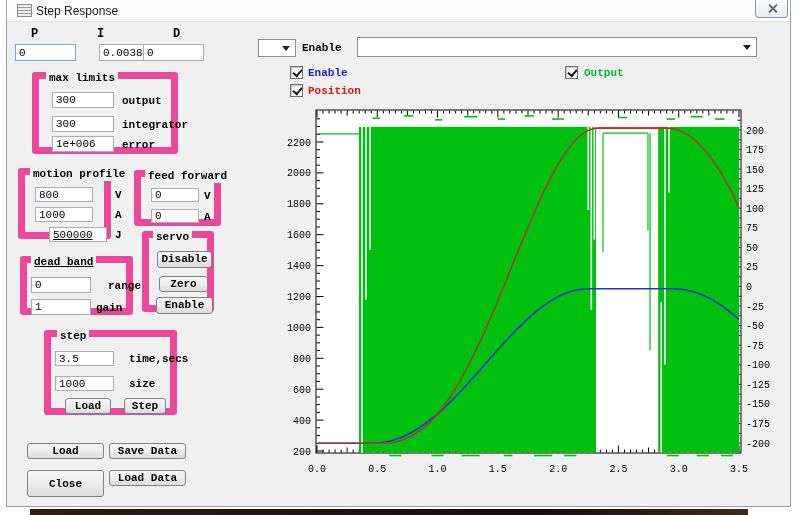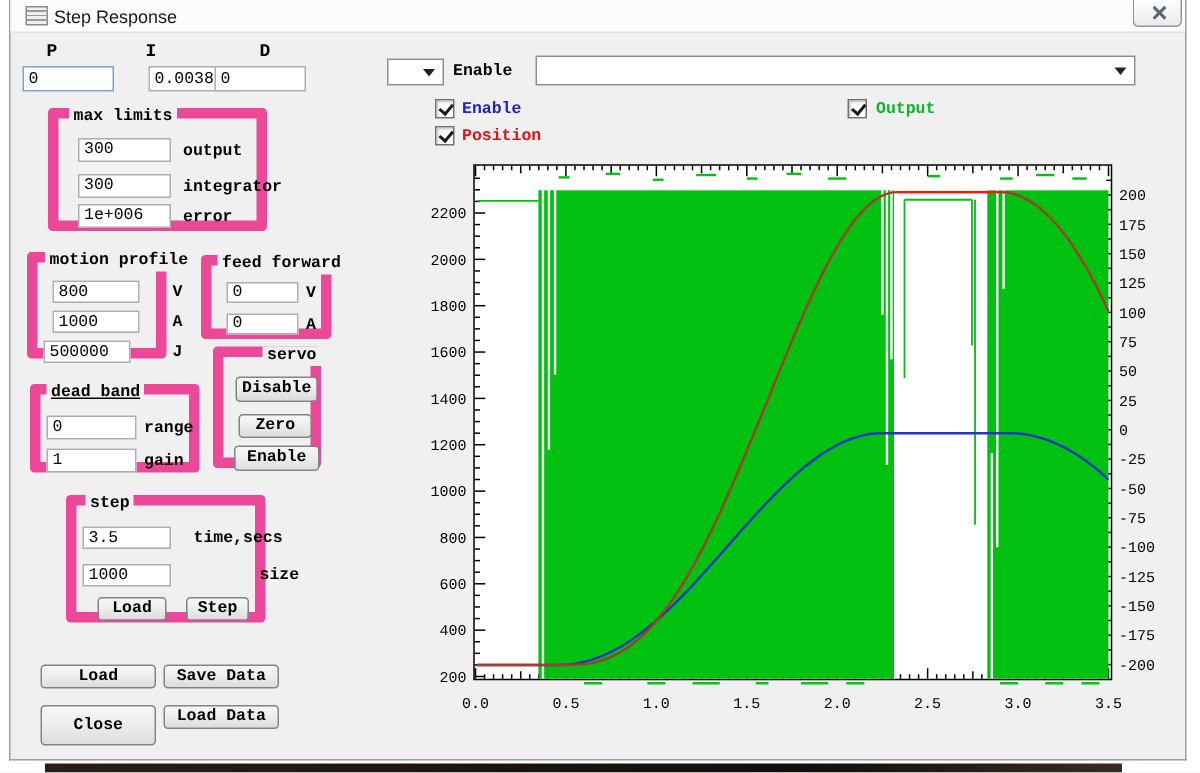--- a/index.html
+++ b/index.html
@@ -97,53 +97,53 @@
   <input class="tb" style="left: 13px; top: 57px; width: 62px; height: 16px;" value="1e+006">
   <span class="lbl" style="left:83px;top:60px;">error</span>
 </div>
 
 <div class="grp" style="left:18px;top:168px;width:93px;height:71px;">
   <span class="grp-lbl" style="left:5px;">motion profile</span>
   <input class="tb" style="left: 10px; top: 12px; width: 58px; height: 15px;" value="800">
   <span class="lbl" style="left:90px;top:14px;">V</span>
   <input class="tb" style="left: 10px; top: 32px; width: 58px; height: 15px;" value="1000">
   <span class="lbl" style="left:90px;top:34px;">A</span>
-  <input class="tb" style="left: 4px; top: 52px; width: 58px; height: 15px;" value="500000">
+  <input class="tb" style="left: 24px; top: 52px; width: 58px; height: 15px; text-decoration: underline;" value="500000">
   <span class="lbl" style="left:90px;top:54px;">J</span>
 </div>
 
 <div class="grp" style="left:134px;top:170px;width:87px;height:56px;">
   <span class="grp-lbl" style="left:4px;">feed forward</span>
   <input class="tb" style="left: 10px; top: 11px; width: 48px; height: 14px;" value="0">
   <span class="lbl" style="left:63px;top:13px;">V</span>
   <input class="tb" style="left: 10px; top: 32px; width: 48px; height: 14px;" value="0">
   <span class="lbl" style="left:63px;top:34px;">A</span>
 </div>
 
 <div class="grp" style="left:142px;top:231px;width:72px;height:81px;">
-  <span class="grp-lbl" style="left:4px;margin-left:22px;">servo</span>
+  <span class="grp-lbl" style="left:4px;">servo</span>
   <button class="btn" style="left:8px;top:13px;width:55px;height:17px;line-height:15px;">Disable</button>
   <button class="btn" style="left:10px;top:38px;width:49px;height:16px;line-height:14px;">Zero</button>
   <button class="btn" style="left:7px;top:59px;width:57px;height:17px;line-height:15px;">Enable</button>
 </div>
 
 <div class="grp" style="left:20px;top:256px;width:113px;height:59px;">
   <span class="grp-lbl" style="left:4px;text-decoration:underline;">dead band</span>
   <input class="tb" style="left: 4px; top: 14px; width: 60px; height: 16px;" value="0">
-  <span class="lbl" style="left:69px;top:17px;">range</span>
+  <span class="lbl" style="left:81px;top:17px;">range</span>
   <input class="tb" style="left: 4px; top: 36px; width: 60px; height: 16px;" value="1">
   <span class="lbl" style="left:69px;top:39px;">gain</span>
 </div>
 
 <div class="grp" style="left:44px;top:330px;width:133px;height:85px;">
   <span class="grp-lbl" style="left:6px;">step</span>
   <input class="tb" style="left: 4px; top: 14px; width: 59px; height: 15px;" value="3.5">
   <span class="lbl" style="left:78px;top:16px;">time,secs</span>
   <input class="tb" style="left: 4px; top: 39px; width: 59px; height: 15px;" value="1000">
-  <span class="lbl" style="left:78px;top:41px;margin-left:44px;">size</span>
+  <span class="lbl" style="left:78px;top:41px;">size</span>
   <button class="btn" style="left:14px;top:61px;width:46px;height:16px;line-height:14px;">Load</button>
   <button class="btn" style="left:73px;top:61px;width:42px;height:16px;line-height:14px;">Step</button>
 </div>
 
 <button class="btn" style="left:27px;top:443px;width:77px;height:16px;line-height:14px;">Load</button>
 <button class="btn" style="left:109px;top:443px;width:77px;height:16px;line-height:14px;">Save Data</button>
 <button class="btn" style="left:27px;top:470px;width:77px;height:27px;line-height:14px;">Close</button>
 <button class="btn" style="left:109px;top:470px;width:77px;height:16px;line-height:14px;">Load Data</button>
 
 <svg id="chart" width="800" height="515">

